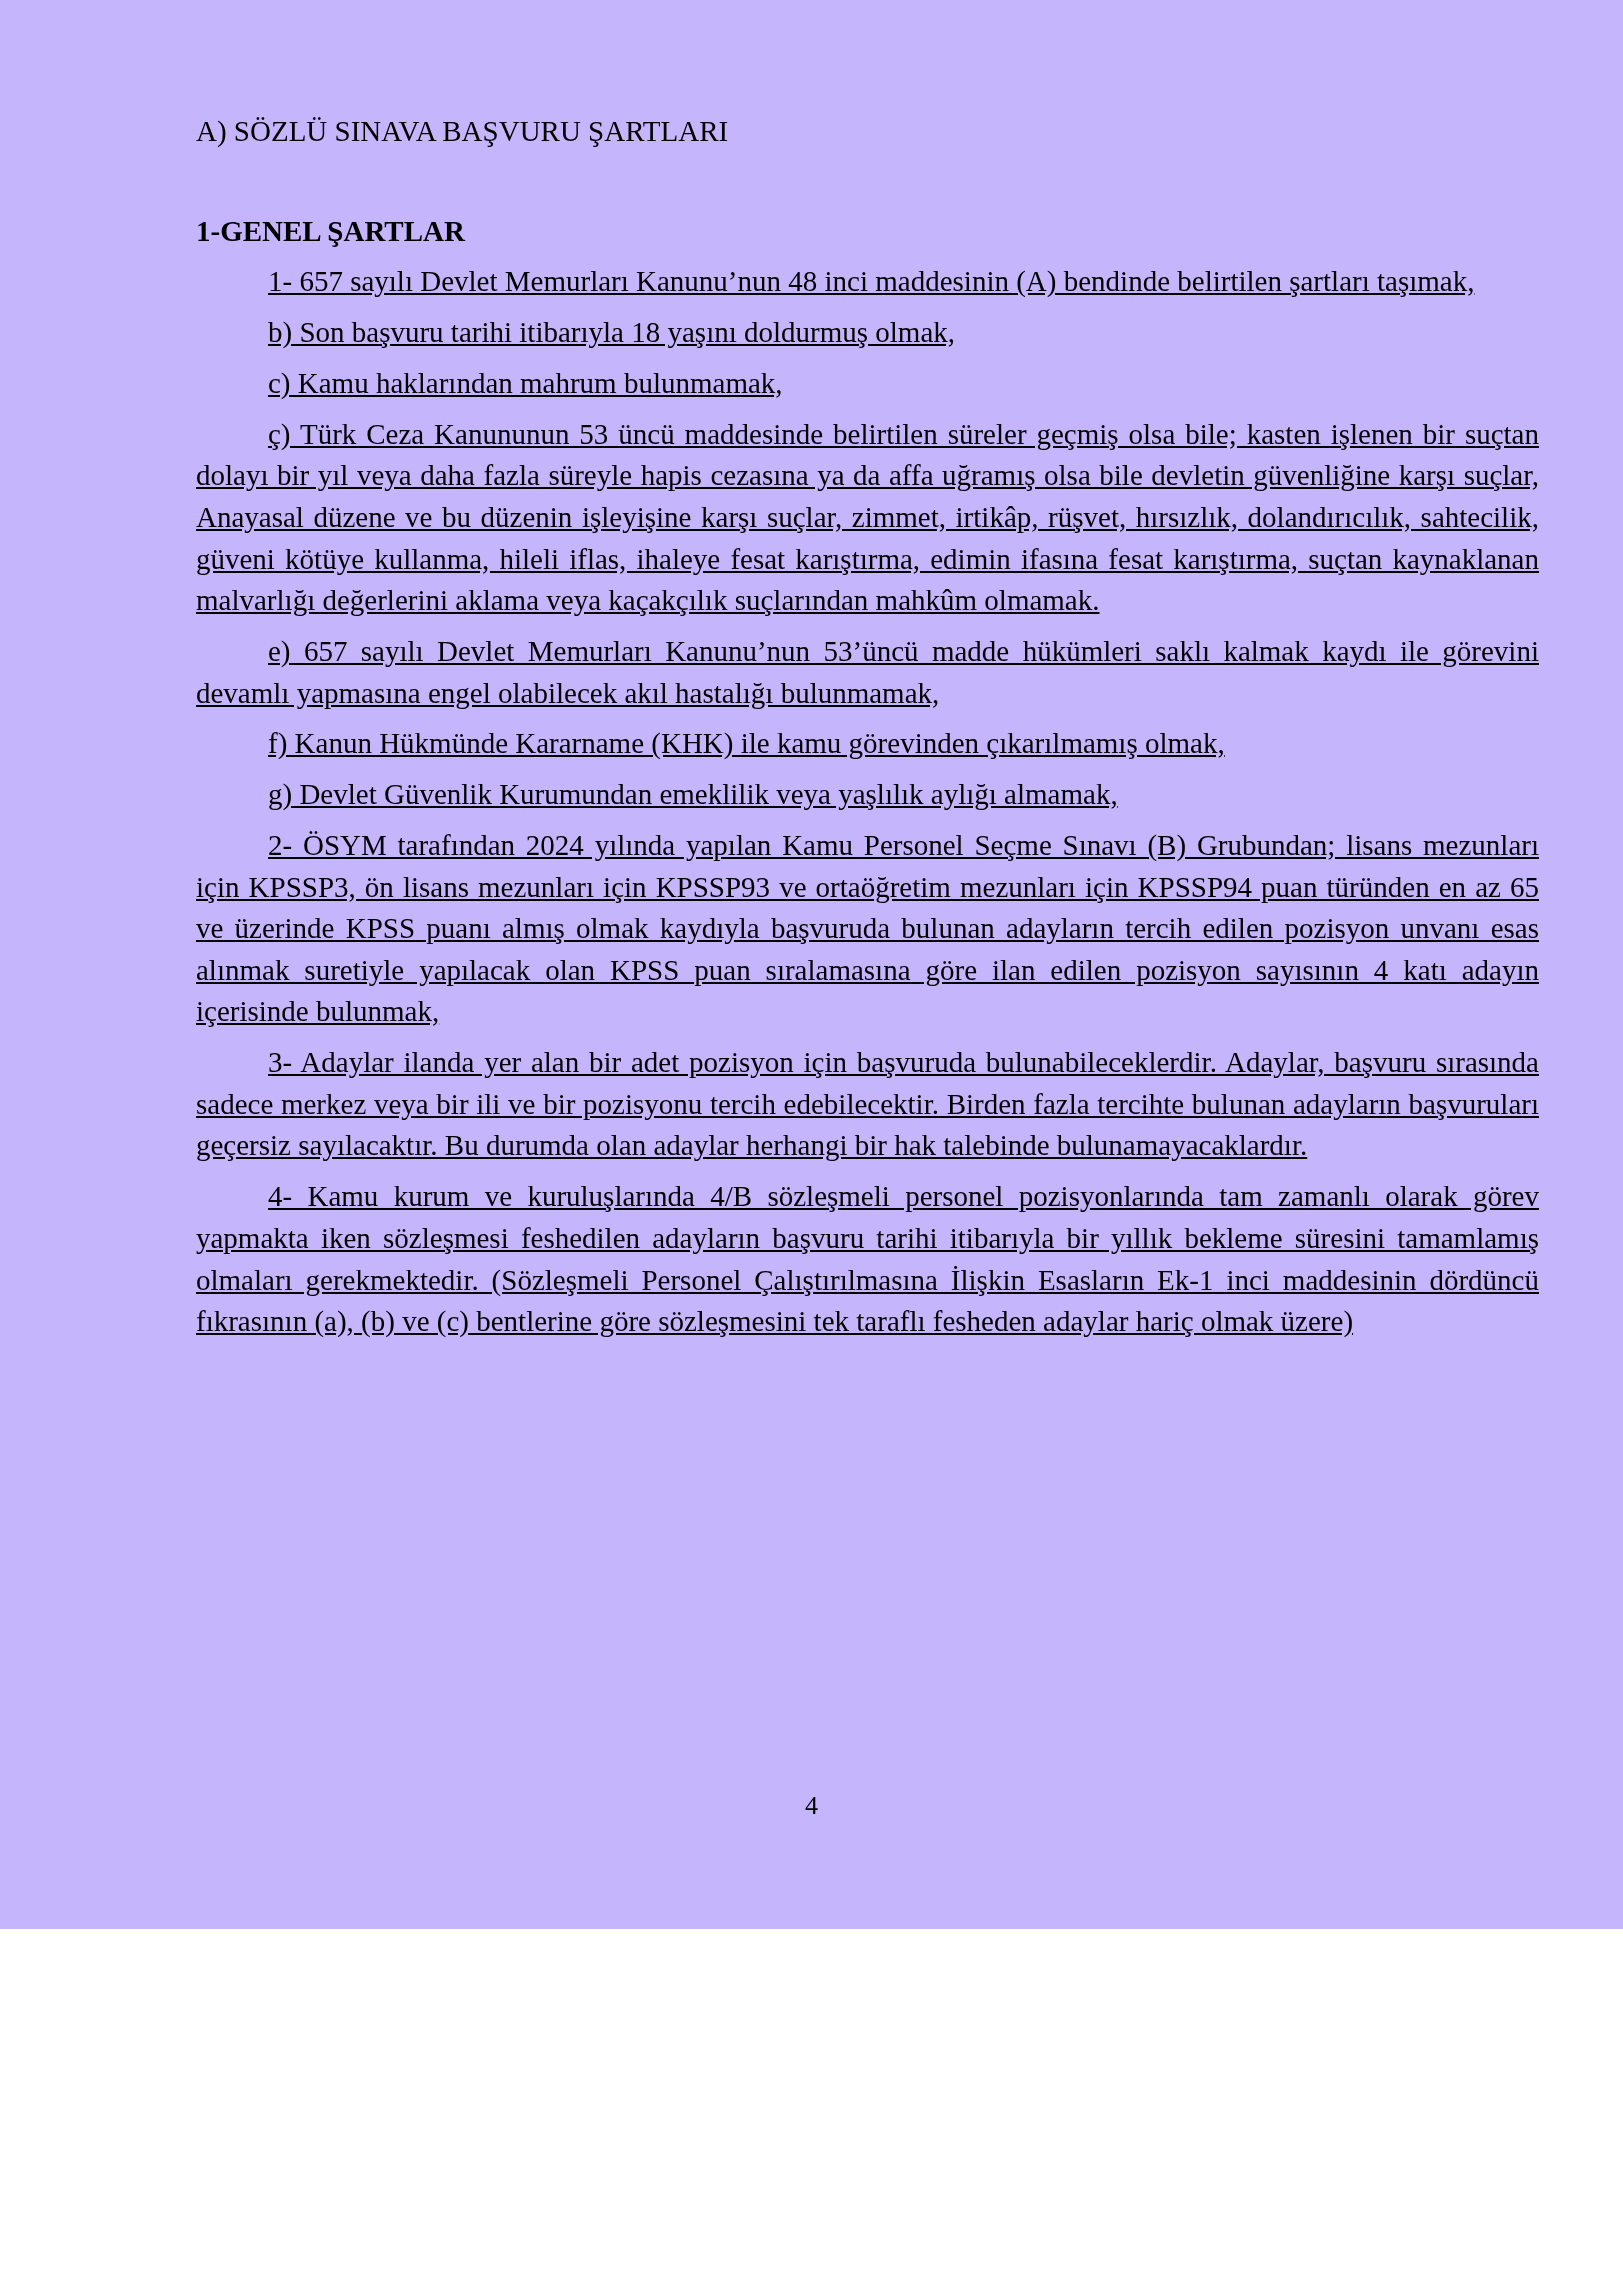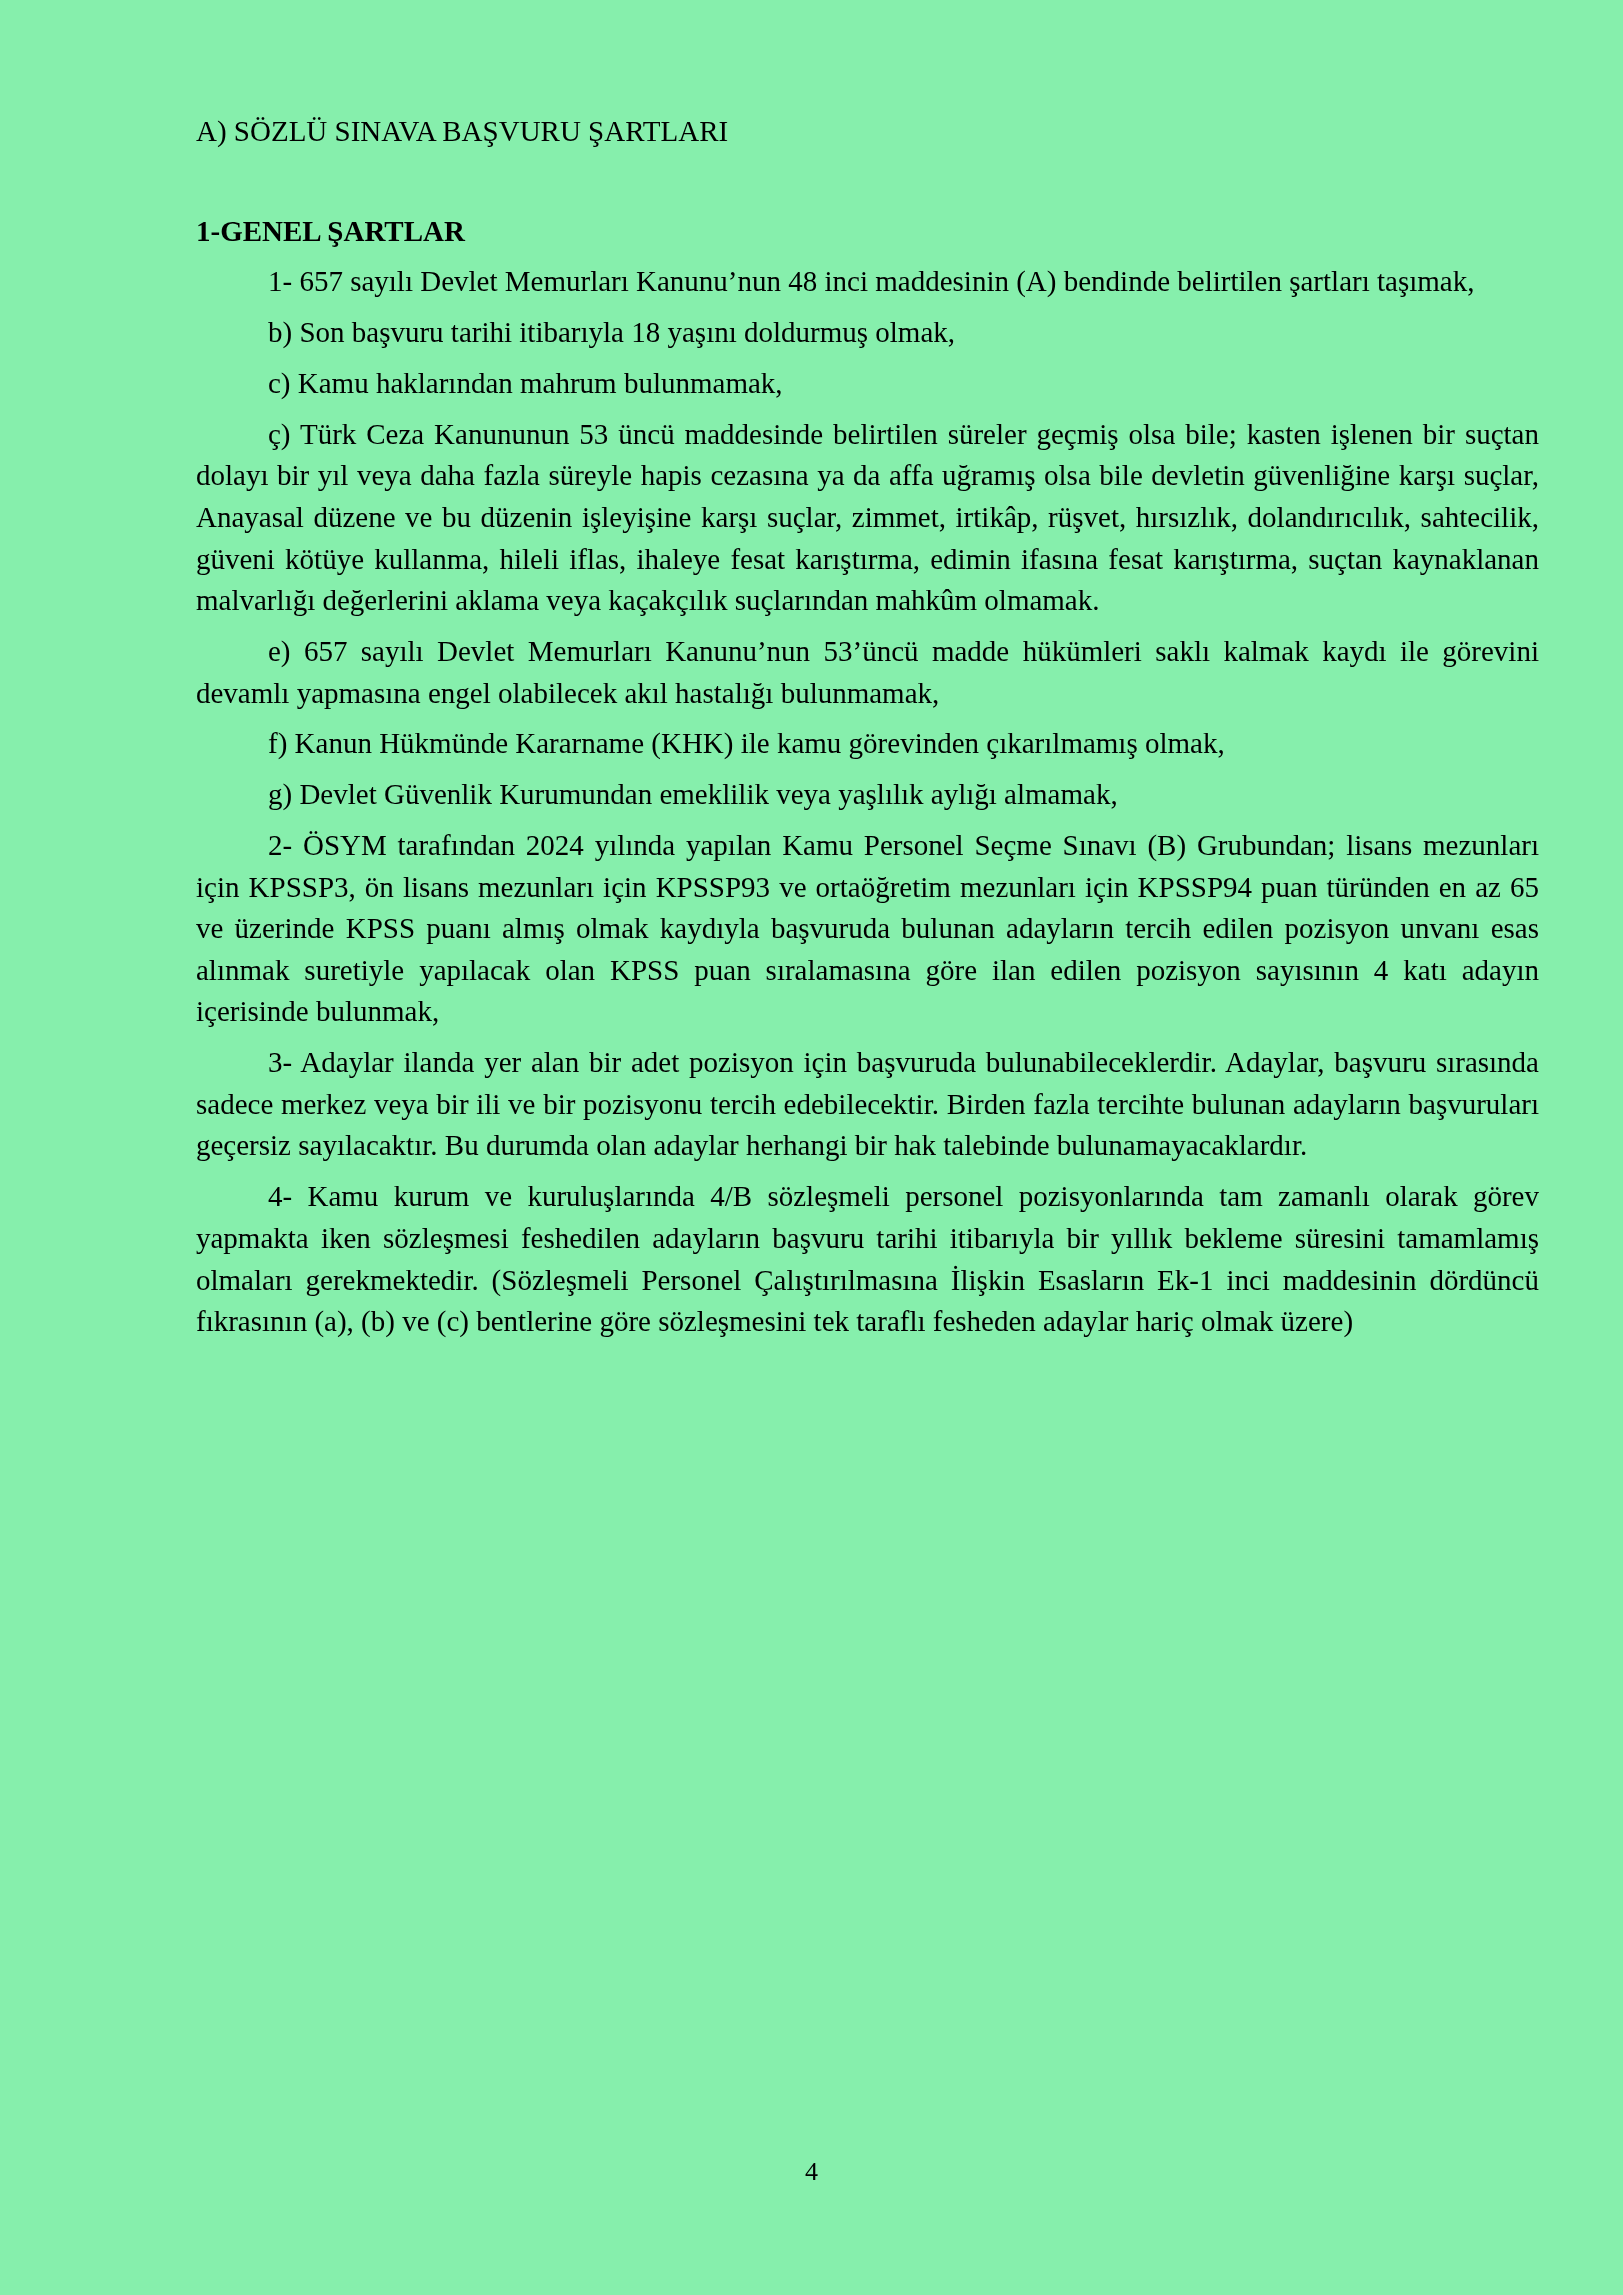--- a/index.html
+++ b/index.html
@@ -8,22 +8,22 @@
     padding: 0;
     background: #ffffff;
   }
   body {
     font-family: "Liberation Serif", "DejaVu Serif", serif;
     color: #000000;
   }
   .page {
     position: relative;
     width: 1623px;
-    height: 2295px;
-    background: #86efac;
+    height: 1929px;
+    background: #c4b5fd;
     box-sizing: border-box;
     padding: 111px 84px 79px 196px;
     margin: 0 auto;
     overflow: hidden;
   }
   .doc-body {
     font-size: 29px;
     line-height: 1.435;
     text-align: justify;
     text-justify: inter-word;
@@ -38,20 +38,21 @@
     font-size: 29px;
     line-height: 1.435;
     text-align: left;
     margin: 0 0 9.2px 0;
     font-weight: bold;
   }
   p.para {
     margin: 0 0 9.2px 0;
     text-indent: 72px;
     text-align: justify;
+    text-decoration: underline;
   }
   p.para.nojust {
     text-align: left;
   }
   p.para.last {
     margin-bottom: 0;
   }
   .page-number {
     position: absolute;
     left: 0;

